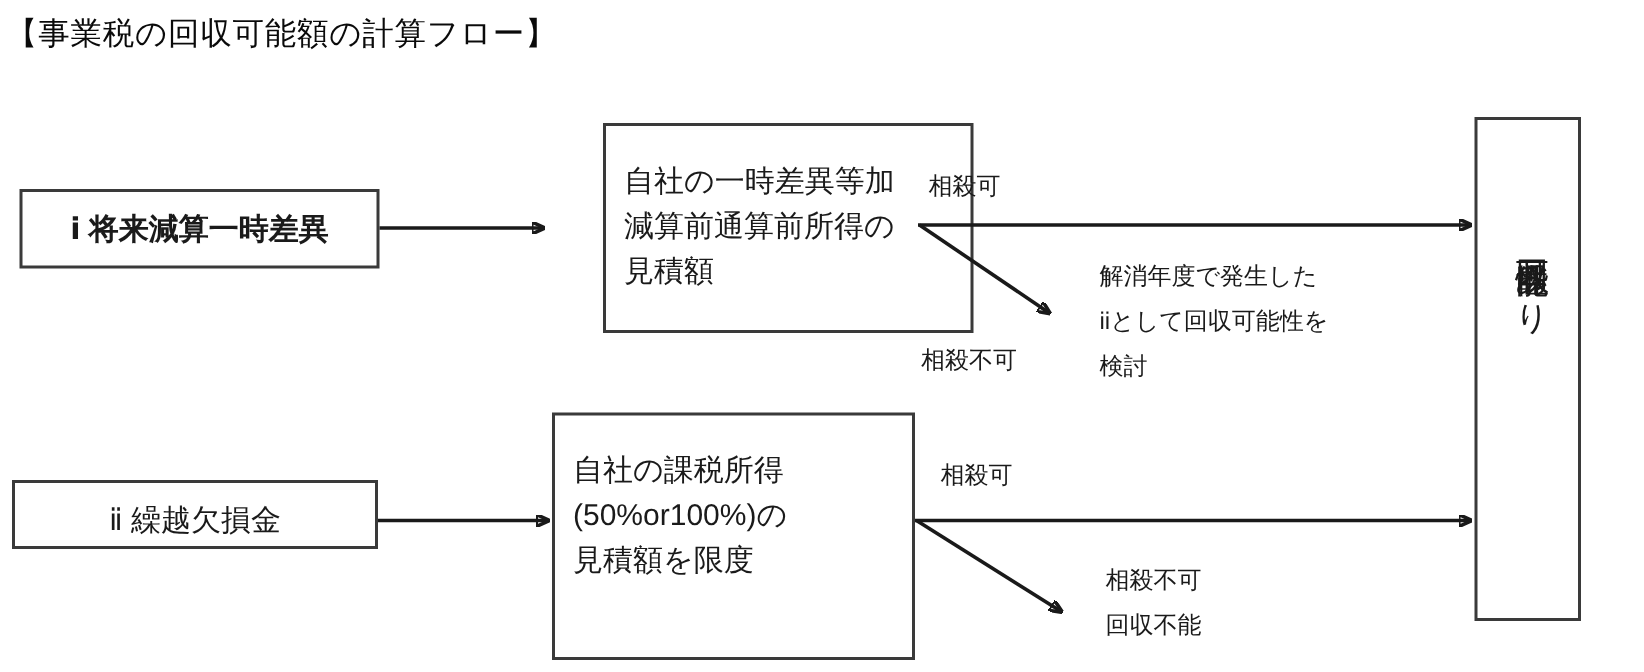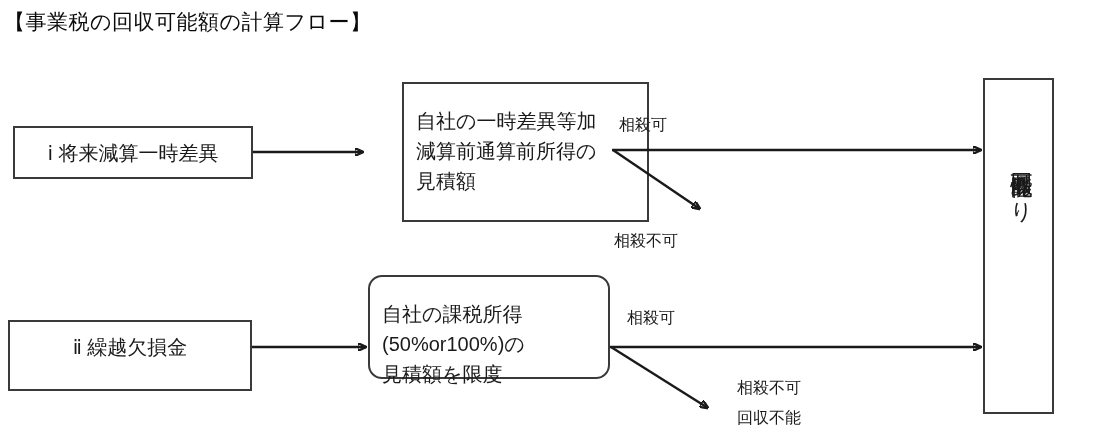--- a/index.html
+++ b/index.html
@@ -78,47 +78,50 @@
   }
 </style>
 </head>
 <body>
 
 <div id="canvas">
 
   <div class="title">【事業税の回収可能額の計算フロー】</div>
 
   <div class="box" style="left:13px; top:126px; width:240px; height:53px;">
-    <div class="box-text center" style="left:0; top:10px;">ⅰ 将来減算一時差異</div>
+    <div class="box-text center" style="left:0; top:10px;font-weight:bold;">ⅰ 将来減算一時差異</div>
   </div>
 
-  <div class="box" style="left:8px; top:320px; width:244px; height:71px;">
+  <div class="box" style="left:8px; top:320px; width:244px; height:46px;">
     <div class="box-text center" style="left:0; top:10px;">ⅱ 繰越欠損金</div>
   </div>
 
   <div class="box" style="left:365px; top:82px; width:247px; height:140px;margin-left:37px;">
     <div class="box-text" style="left:12px; top:22px;">自社の一時差異等加
 減算前通算前所得の
 見積額</div>
   </div>
 
-  <div class="box" style="left:368px; top:275px; width:242px; height:104px;border-radius:14px;">
+  <div class="box" style="left:368px; top:275px; width:242px; height:165px;">
     <div class="box-text" style="left:12px; top:22px;">自社の課税所得
 (50%or100%)の
 見積額を限度</div>
   </div>
 
   <div class="box" style="left:983px; top:78px; width:71px; height:336px;">
     <div class="vert-text" style="left:23px; top:75px;">回収可能性あり</div>
   </div>
 
   <div class="label" style="left:619px; top:110px;">相殺可</div>
 
   <div class="label" style="left:614px; top:226px;">相殺不可</div>
 
+  <div class="label" style="left:733px; top:170px;">解消年度で発生した
+iiとして回収可能性を
+検討</div>
 
   <div class="label" style="left:627px; top:303px;">相殺可</div>
 
   <div class="label" style="left:737px; top:373px;">相殺不可
 回収不能</div>
 
   <svg class="arrows" viewBox="0 0 1096 448">
     <defs>
       <marker id="arrowhead" markerWidth="9" markerHeight="8" refX="8.5" refY="4" orient="auto" markerUnits="userSpaceOnUse">
         <path d="M0,0 L9,4 L0,8 z" fill="#1a1a1a" stroke="none"></path>

